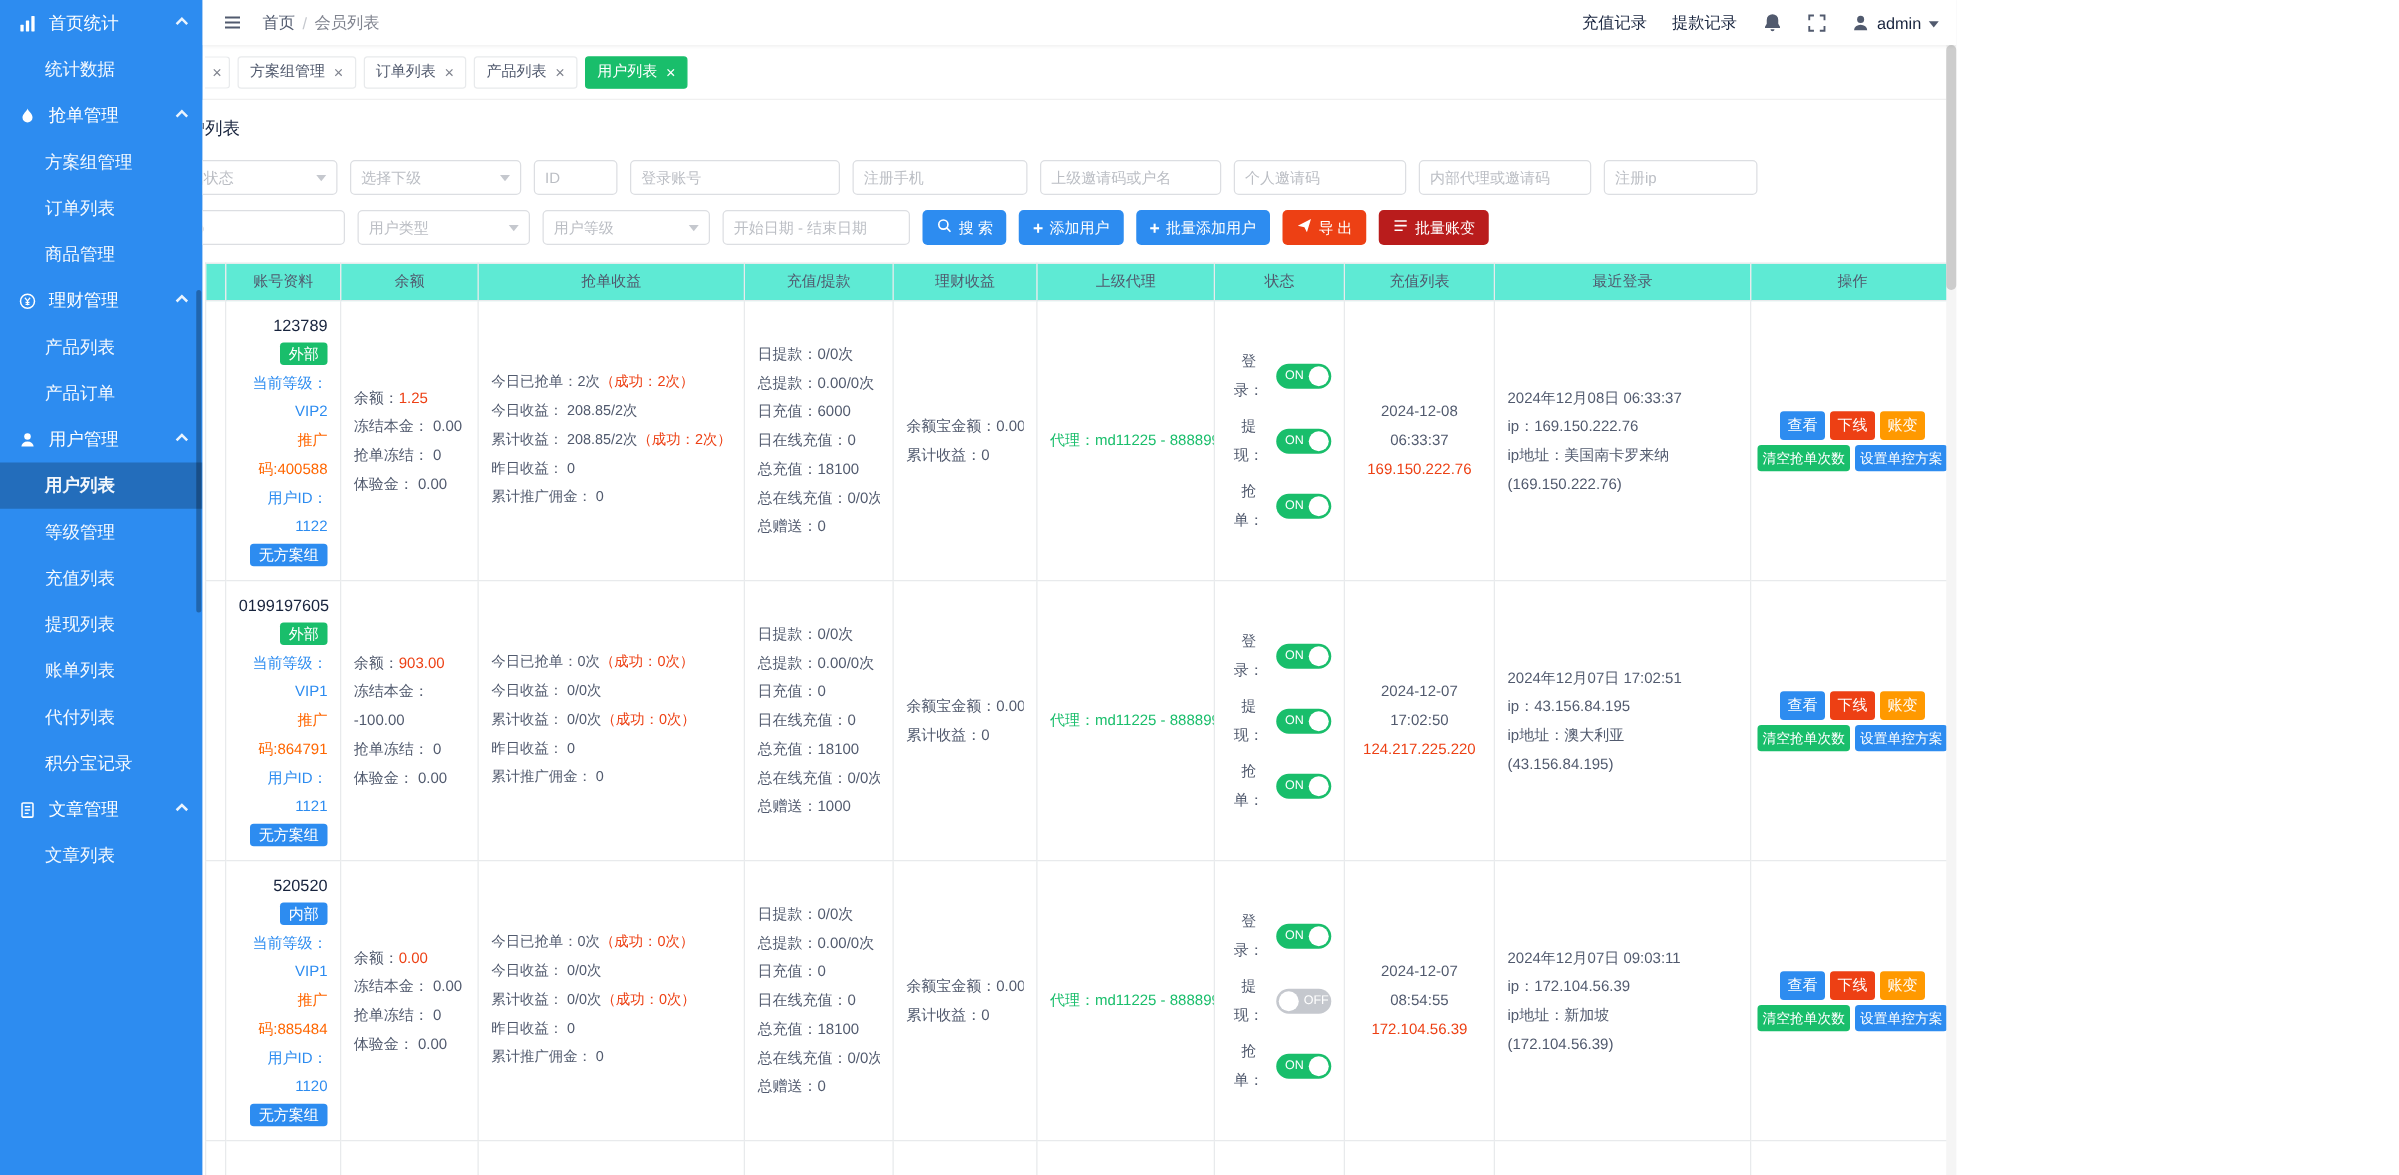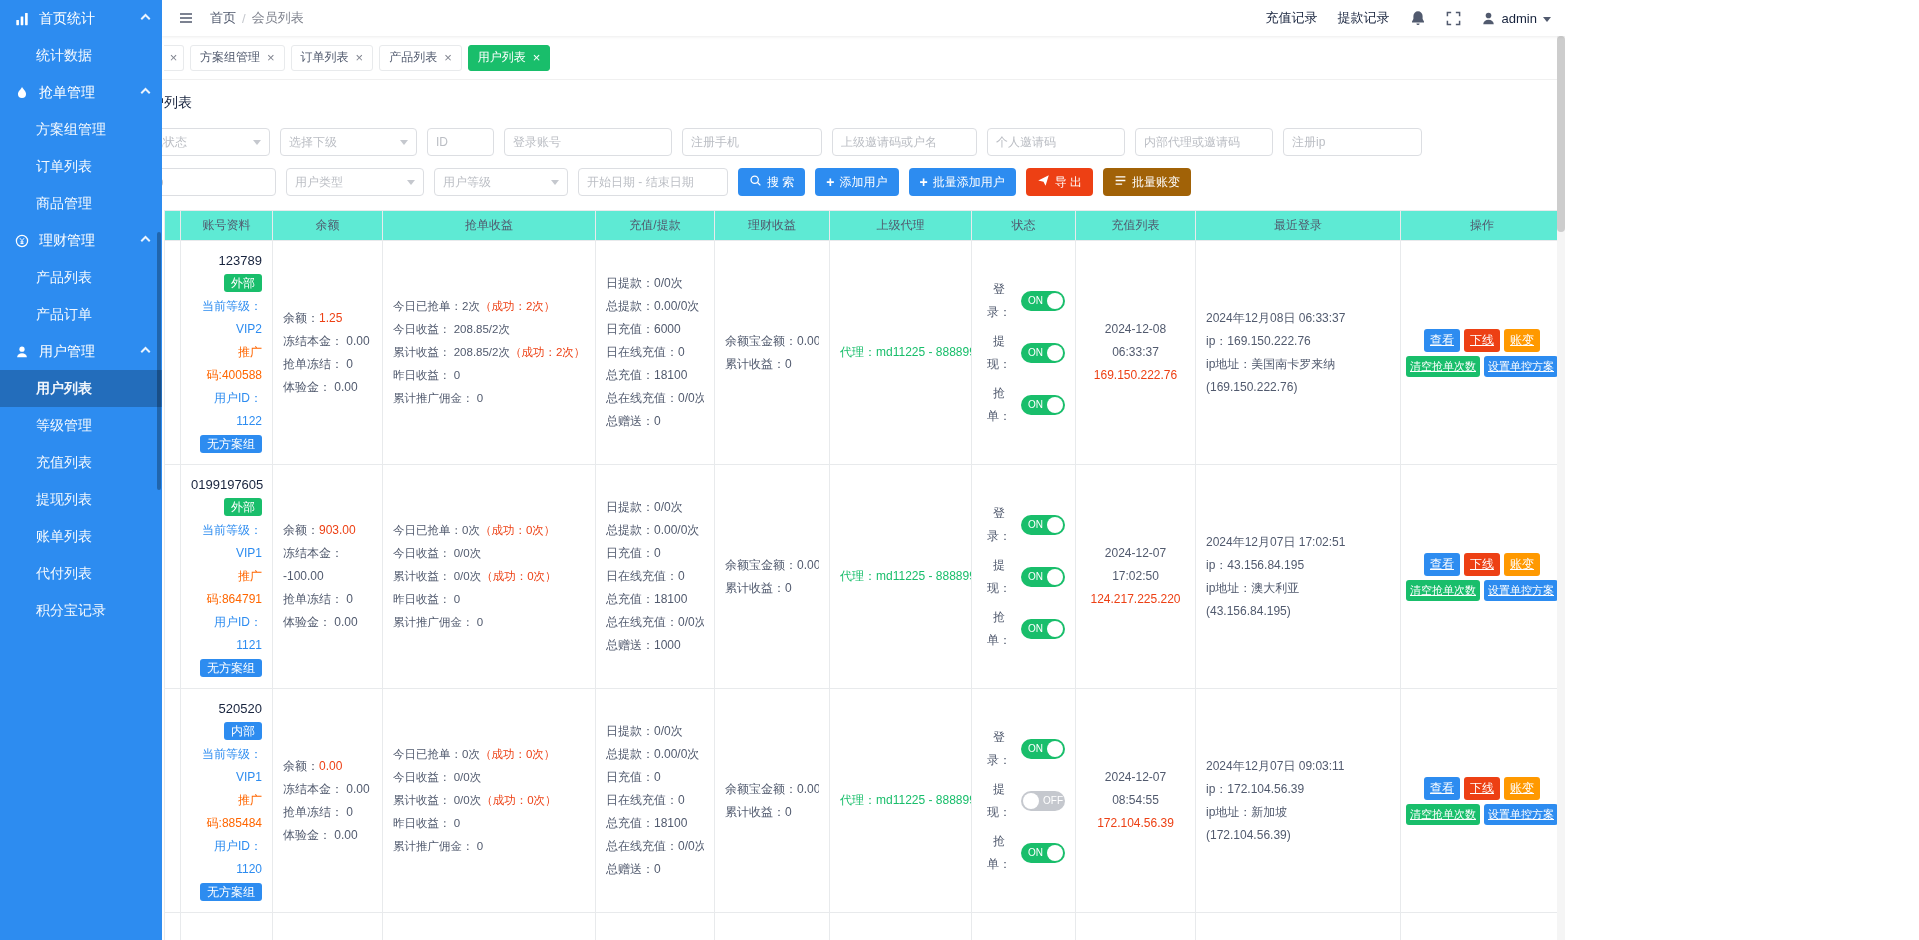--- a/index.html
+++ b/index.html
@@ -50,30 +50,30 @@
   .fselect .ph { color: #bbbec4; white-space: nowrap; overflow: hidden; }
   .caret-down { width: 0; height: 0; border-left: 4px solid transparent; border-right: 4px solid transparent; border-top: 5px solid #c5c8ce; flex: none; margin-left: 6px; }
   .w-online { width: 140px; margin-left: -34px; }
   .w-sub { width: 137px; }
   .w-id { width: 67px; }
   .w-login { width: 168px; }
   .w-phone { width: 140px; }
   .w-parent { width: 145px; }
   .w-personal { width: 138px; }
   .w-internal { width: 138px; }
-  .w-regip { width: 139px; }
+  .w-regip { width: 123px; }
   .w-loginip { width: 155px; margin-left: -43px; }
   .w-type { width: 138px; }
   .w-level { width: 134px; }
   .w-date { width: 150px; }
 
   .btn { height: 28px; border: none; border-radius: 4px; color: #fff; font-size: 12px; display: inline-flex; align-items: center; gap: 5px; padding: 0 11px; cursor: pointer; white-space: nowrap; font-family: inherit; }
   .btn-blue { background: #2d8cf0; }
   .btn-red { background: #ed4014; }
-  .btn-orange { background: #a16207; }
+  .btn-orange { background: #b91c1c; }
   .plus-glyph { font-size: 14px; line-height: 1; font-weight: bold; }
 
   
   .grid { width: 1399px; margin-top: 14px; border-collapse: collapse; table-layout: fixed; font-size: 12px; color: #515a6e; }
   .grid th, .grid td { border: 1px solid #e8eaec; }
   .grid thead th { height: 30px; background: #5eead4; font-weight: normal; color: #515a6e; text-align: center; font-size: 12px; }
   .grid td { vertical-align: middle; padding: 8px 10px; background: #fff; }
   .grid td div { line-height: 23px; }
   tr.r0 { height: 138px; } tr.r1 { height: 130px; } tr.r2 { height: 125px; } tr.r3 { height: 330px; }
   .col-check { padding: 0; }
@@ -101,21 +101,21 @@
   .switch.off { background: #c5c8ce; }
   .sw-label { font-size: 10px; color: #fff; line-height: 1; }
   .switch.on .sw-label { margin-left: 7px; }
   .switch.off .sw-label { margin-left: 22px; }
   .knob { position: absolute; top: 2px; width: 16px; height: 16px; border-radius: 50%; background: #fff; }
   .switch.on .knob { right: 2px; }
   .switch.off .knob { left: 2px; }
 
   .ops { text-align: center; }
   .op-line { display: flex; justify-content: center; gap: 4px; margin: 4px 0; }
-  .opbtn { border: none; border-radius: 3px; color: #fff; font-size: 12px; padding: 3px 6px; cursor: pointer; white-space: nowrap; font-family: inherit; text-decoration: underline; }
+  .opbtn { border: none; border-radius: 3px; color: #fff; font-size: 12px; padding: 3px 6px; cursor: pointer; white-space: nowrap; font-family: inherit; }
   .opbtn.small { font-size: 11px; padding: 3px 4px; }
   .op-blue { background: #2d8cf0; }
   .op-red { background: #ed4014; }
   .op-orange { background: #ff9900; }
   .op-green { background: #19be6b; }
 
   
   .vscroll { position: absolute; right: 0; top: 0; width: 8px; height: 940px; background: #f5f5f5; }
   .vthumb { margin-top: 36px; width: 8px; height: 196px; background: #cdcdcd; border-radius: 4px; }
 </style>
@@ -184,20 +184,33 @@
       </div>
       <div class="nav-item active">用户列表</div>
       <div class="nav-item">等级管理</div>
       <div class="nav-item">充值列表</div>
       <div class="nav-item">提现列表</div>
       <div class="nav-item">账单列表</div>
       <div class="nav-item">代付列表</div>
       <div class="nav-item">积分宝记录</div>
     </div>
 
+    <div class="nav-group">
+      <div class="nav-group-header">
+        <span class="nav-icon">
+              <svg width="14" height="14" viewBox="0 0 16 16" fill="none" stroke="currentColor">
+                <rect x="3" y="1.5" width="10" height="13" rx="1" stroke-width="1.4"></rect>
+                <path d="M5.5 5 h5 M5.5 8 h5 M5.5 11 h3.5" stroke-width="1.2"></path>
+              </svg>
+            </span>
+        <span class="nav-label">文章管理</span>
+        <span class="chev"></span>
+      </div>
+      <div class="nav-item">文章列表</div>
+    </div>
 
 
     <div class="side-thumb"></div>
   </aside>
 
   <div class="main">
 
     <header class="topbar">
       <span class="burger">
             <svg width="16" height="16" viewBox="0 0 16 16">

